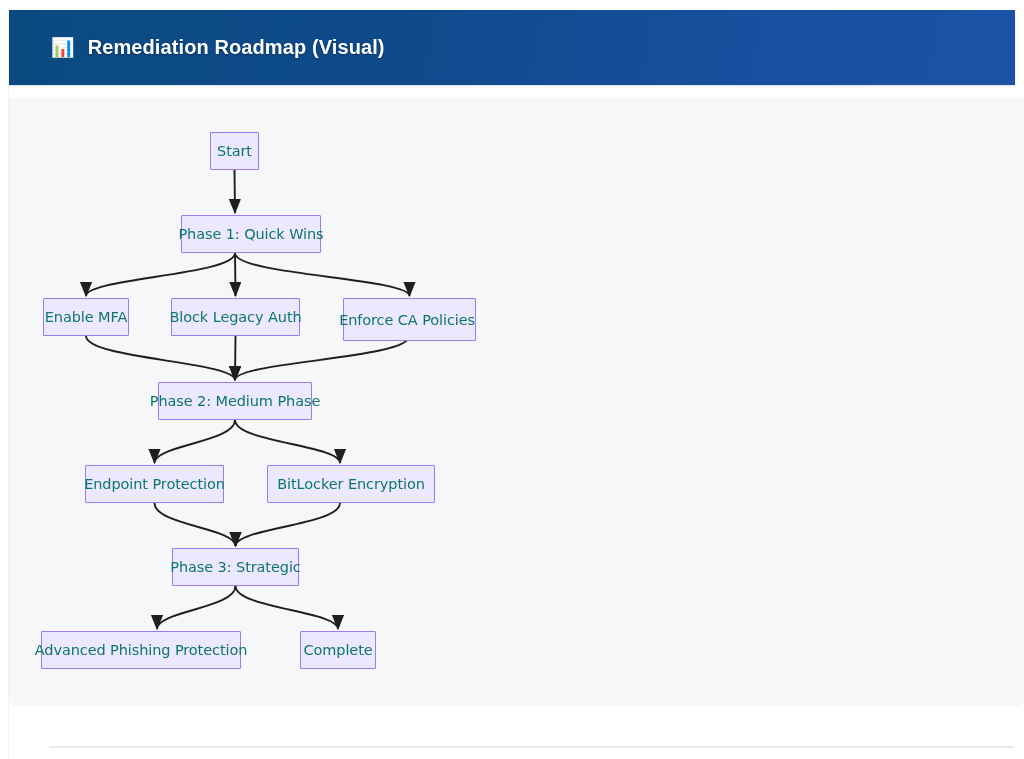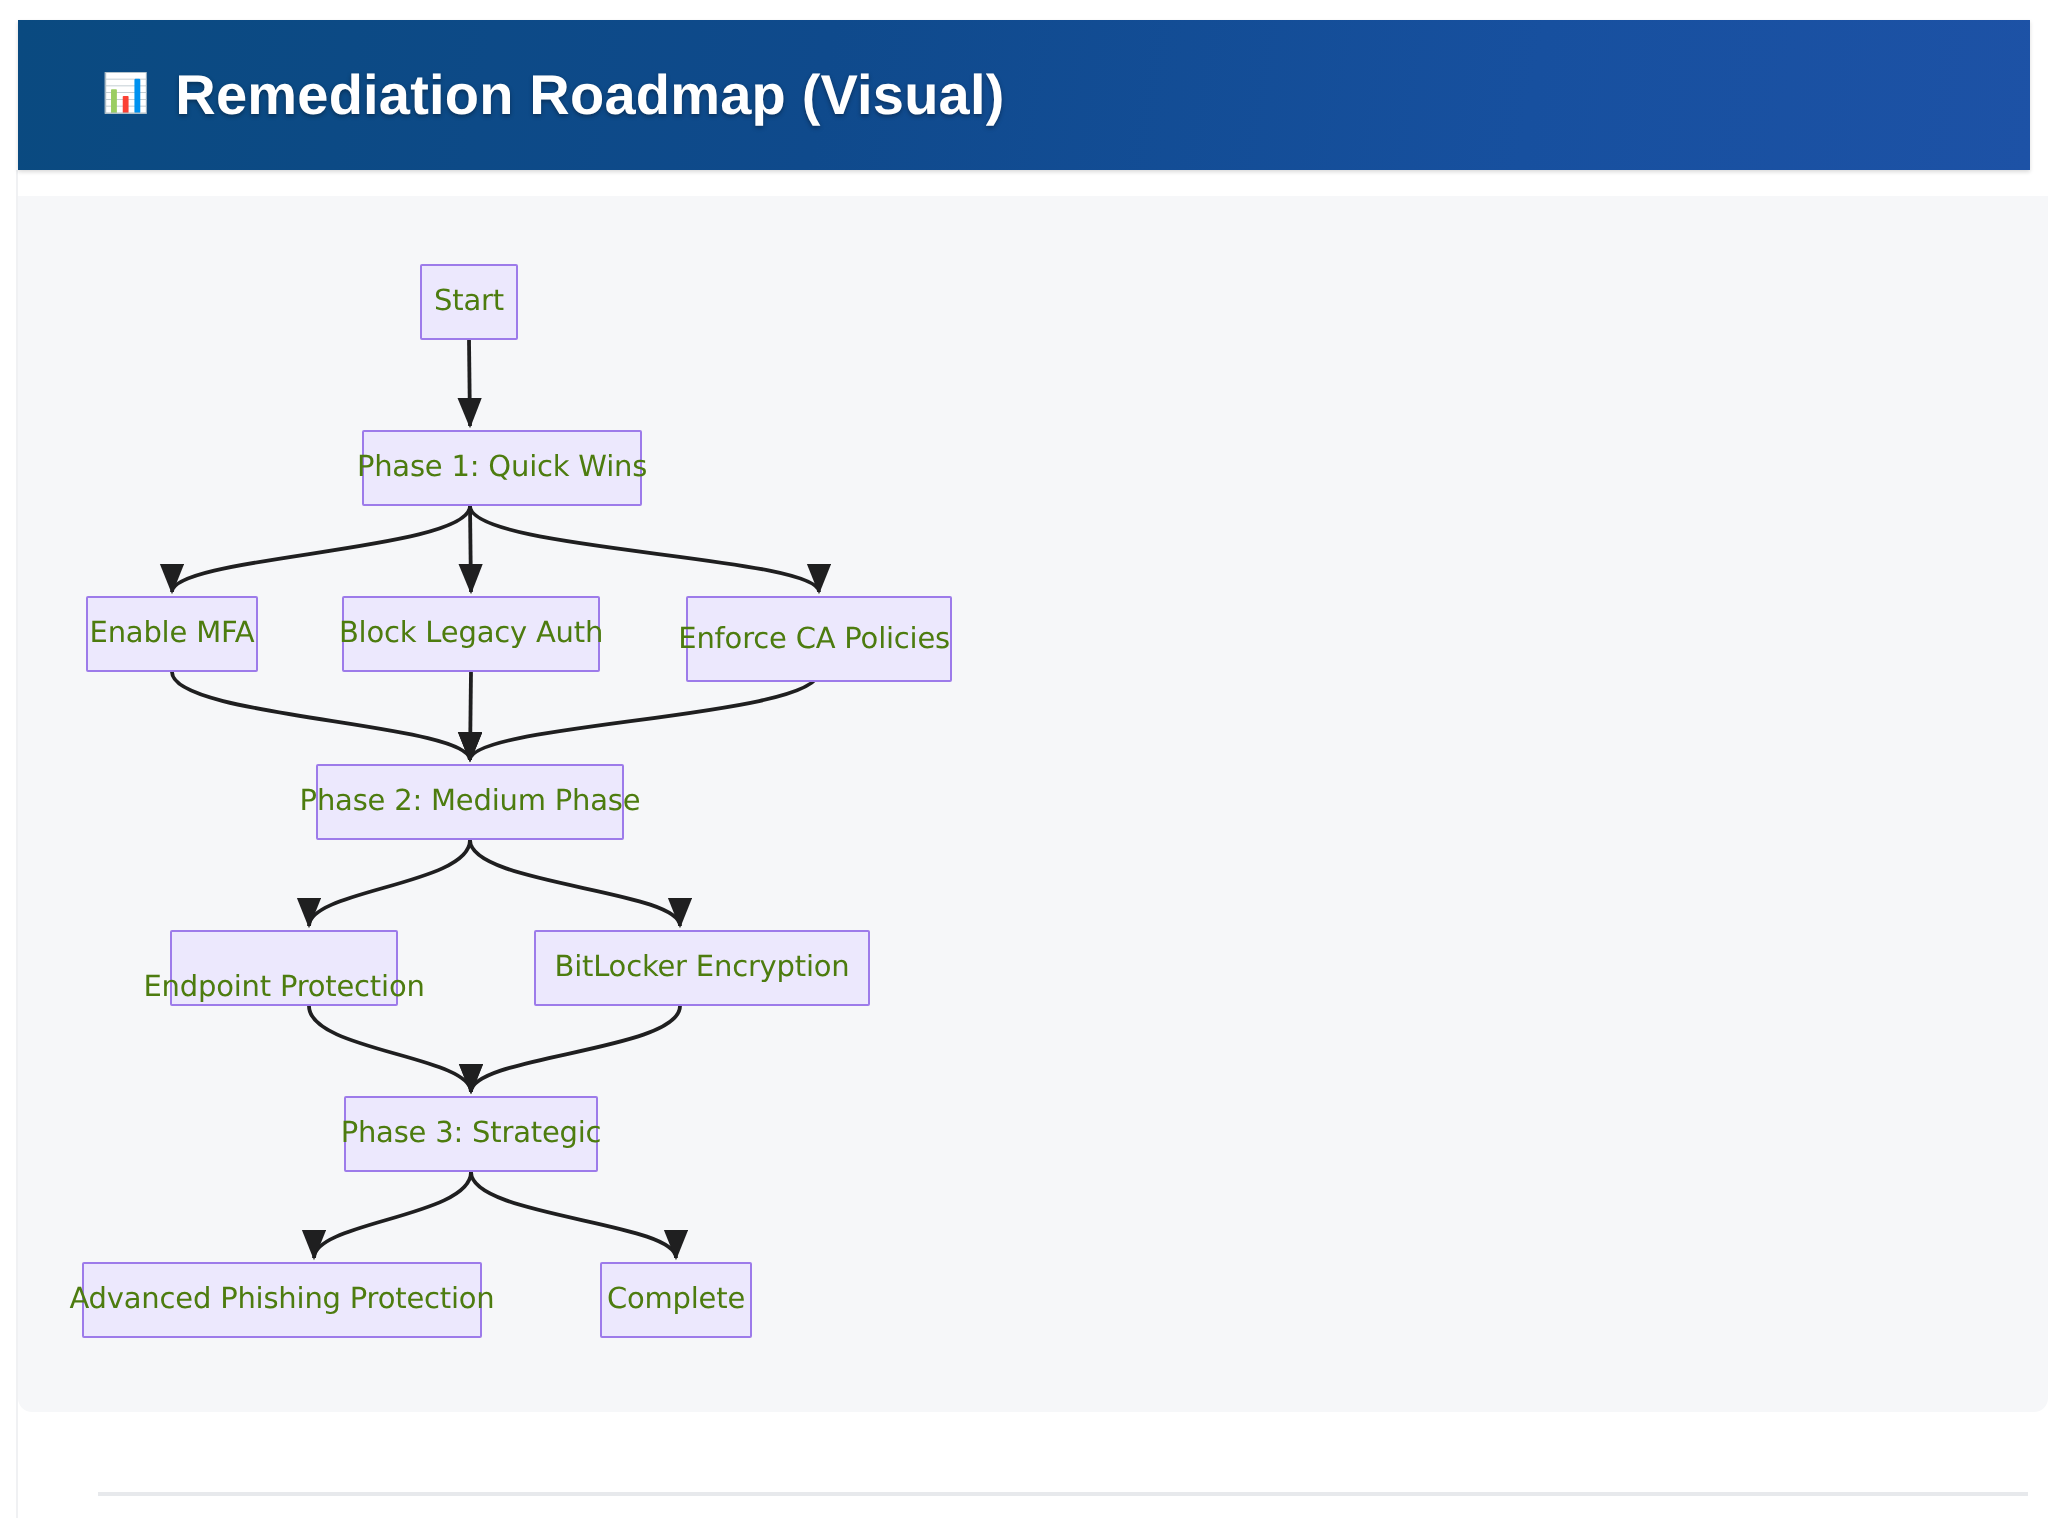--- a/index.html
+++ b/index.html
@@ -37,21 +37,21 @@
   .header-icon {
     font-size: 19px;
     line-height: 1;
     margin-right: 13px;
     display: inline-block;
     filter: saturate(1.05);
   }
 
   .header-title {
     color: #ffffff;
-    font-size: 28px;
+    font-size: 20px;
     font-weight: bold;
     letter-spacing: 0.1px;
     text-shadow: 0 1px 2px rgba(0,0,0,0.35);
     white-space: nowrap;
   }
 
   
   .diagram-panel {
     position: absolute;
     left: 9px;
@@ -75,21 +75,21 @@
   
   .node {
     position: absolute;
     background: #ece8fd;
     border: 1.3px solid #9d7bea;
     border-radius: 1px;
     display: flex;
     align-items: center;
     justify-content: center;
     box-sizing: border-box;
-    color: #4d7c0f;
+    color: #0f766e;
     font-size: 14.5px;
     font-family: "DejaVu Sans", "Liberation Sans", sans-serif;
     white-space: nowrap;
     letter-spacing: -0.1px;
   }
 
   
   .footer-rule {
     position: absolute;
     left: 49px;
@@ -155,21 +155,21 @@
         </div>
         <div class="node" style="left: 34px; top: 200px; width: 86px; height: 38px; background: rgb(236, 232, 253); border-color: rgb(157, 123, 234);">
           <span>Enable MFA</span>
         </div>
         <div class="node" style="left: 334px; top: 200px; width: 133px; height: 43px; background: rgb(236, 232, 253); border-color: rgb(157, 123, 234); justify-content: flex-end;">
           <span>Enforce CA Policies</span>
         </div>
         <div class="node" style="left: 149px; top: 284px; width: 154px; height: 38px; background: rgb(236, 232, 253); border-color: rgb(157, 123, 234);">
           <span>Phase 2: Medium Phase</span>
         </div>
-        <div class="node" style="left: 76px; top: 367px; width: 114px; height: 38px; background: rgb(236, 232, 253); border-color: rgb(157, 123, 234); align-items: flex-end;">
+        <div class="node" style="left: 76px; top: 367px; width: 139px; height: 38px; background: rgb(236, 232, 253); border-color: rgb(157, 123, 234);">
           <span>Endpoint Protection</span>
         </div>
         <div class="node" style="left: 258px; top: 367px; width: 168px; height: 38px; background: rgb(236, 232, 253); border-color: rgb(157, 123, 234);">
           <span>BitLocker Encryption</span>
         </div>
         <div class="node" style="left: 163px; top: 450px; width: 127px; height: 38px; background: rgb(236, 232, 253); border-color: rgb(157, 123, 234); text-align: center;">
           <span>Phase 3: Strategic</span>
         </div>
         <div class="node" style="left: 32px; top: 533px; width: 200px; height: 38px; background: rgb(236, 232, 253); border-color: rgb(157, 123, 234);">
           <span>Advanced Phishing Protection</span>

